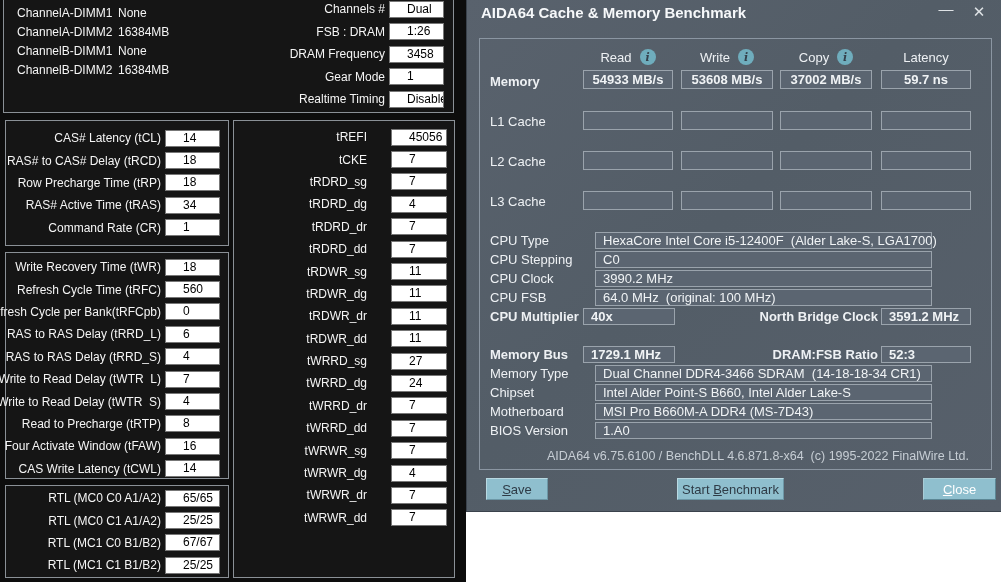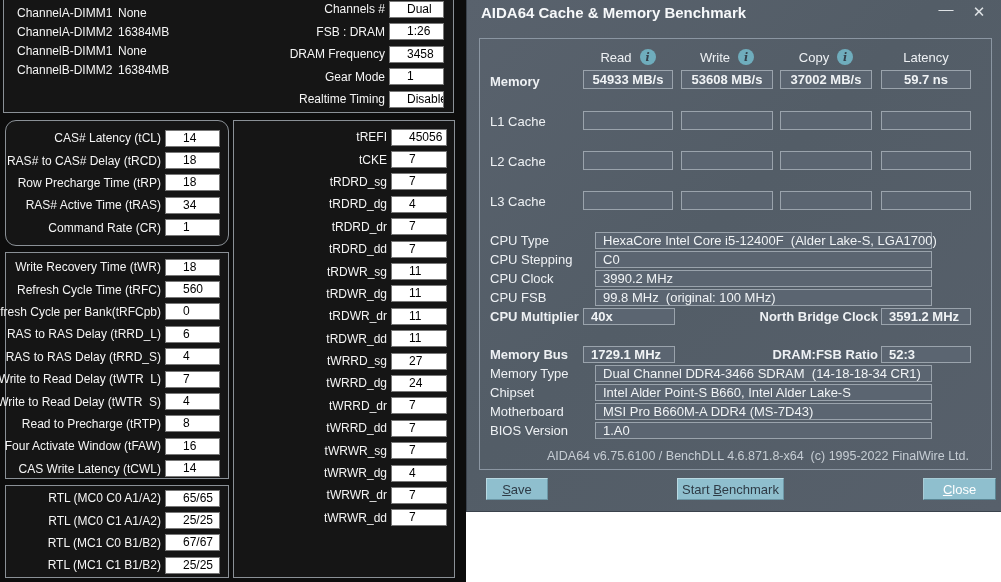--- a/index.html
+++ b/index.html
@@ -4,21 +4,21 @@
 <style>
   * { margin:0; padding:0; box-sizing:border-box; }
   html,body { width:1001px; height:582px; background:#ffffff; overflow:hidden;
               font-family:"Liberation Sans", sans-serif; }
 
   
   .left-panel { position:absolute; left:0; top:0; width:466px; height:582px;
                 background:#0d0d0d; color:#f5f5f5; }
   .groupbox { position:absolute; border:1px solid #8a9096; background:#151515; }
   .gb-top    { left:3px;  top:-10px; width:451px; height:123px; }
-  .gb-prim   { left:5px;  top:120px; width:224px; height:126px;border-radius:11px; }
+  .gb-prim   { left:5px;  top:120px; width:224px; height:126px; }
   .gb-sec    { left:5px;  top:252px; width:224px; height:227px; }
   .gb-rtl    { left:5px;  top:485px; width:224px; height:93px;  }
   .gb-mid    { left:233px; top:120px; width:222px; height:458px; }
 
   .dimm-list { position:absolute; left:13px; top:12px; }
   .dimm-row  { height:19px; display:flex; align-items:center; font-size:12px; }
   .dimm-label{ width:101px; white-space:pre; }
   .dimm-value{ white-space:pre; }
 
   .cfg-list { position:absolute; right:9px; top:7px; }
@@ -30,21 +30,21 @@
           white-space:pre; overflow:hidden; flex:0 0 auto; }
 
   .rows { position:absolute; left:0; top:0; width:100%; }
   .trow { height:22.4px; display:flex; align-items:center; justify-content:flex-end;
           padding-right:8px; }
   .tlabel { font-size:12px; margin-right:4px; white-space:pre; }
   .rows-prim { padding-top:6px; }
   .rows-sec  { padding-top:3px; }
   .rows-rtl  { padding-top:1px; }
   .rows-mid  { padding-top:5px; }
-  .rows-mid .trow { padding-right:7px; }
+  .rows-mid .trow { padding-right:7px;gap:20px; }
   .rows-mid .tbox { width:56px; }
 
   
   .bench-win { position:absolute; left:466px; top:0; width:535px; height:512px;
                background:linear-gradient(135deg,#59626d 0%,#535d67 45%,#57606b 100%);
                border-left:1px solid #3a424c; border-bottom:1px solid #3a424c;
                color:#eef1f4; font-size:13px; }
   .bench-title { position:absolute; left:14px; top:4px; font-size:15px;
                  font-weight:bold; color:#f6f8fa; white-space:pre; }
   .win-btn { position:absolute; top:3px; font-size:15px; color:#dfe3e6;
@@ -437,21 +437,21 @@
           <span class="bbox wide cw">C0</span>
         </div>
 
         <div class="info-row">
           <span class="blabel">CPU Clock</span>
           <span class="bbox wide cw">3990.2 MHz</span>
         </div>
 
         <div class="info-row">
           <span class="blabel">CPU FSB</span>
-          <span class="bbox wide cw">99.8 MHz  (original: 100 MHz)</span>
+          <span class="bbox wide cw">64.0 MHz  (original: 100 MHz)</span>
         </div>
       </div>
 
     <div class="abs-row" style="top:269px">
       <span class="blabel" style="top:1px">CPU Multiplier</span>
       <span class="bbox wide" style="left:103px;width:92px;top:0">40x</span>
       <span class="right-label">North Bridge Clock</span>
       <span class="bbox wide c4" style="top:0">3591.2 MHz</span>
     </div>
 

